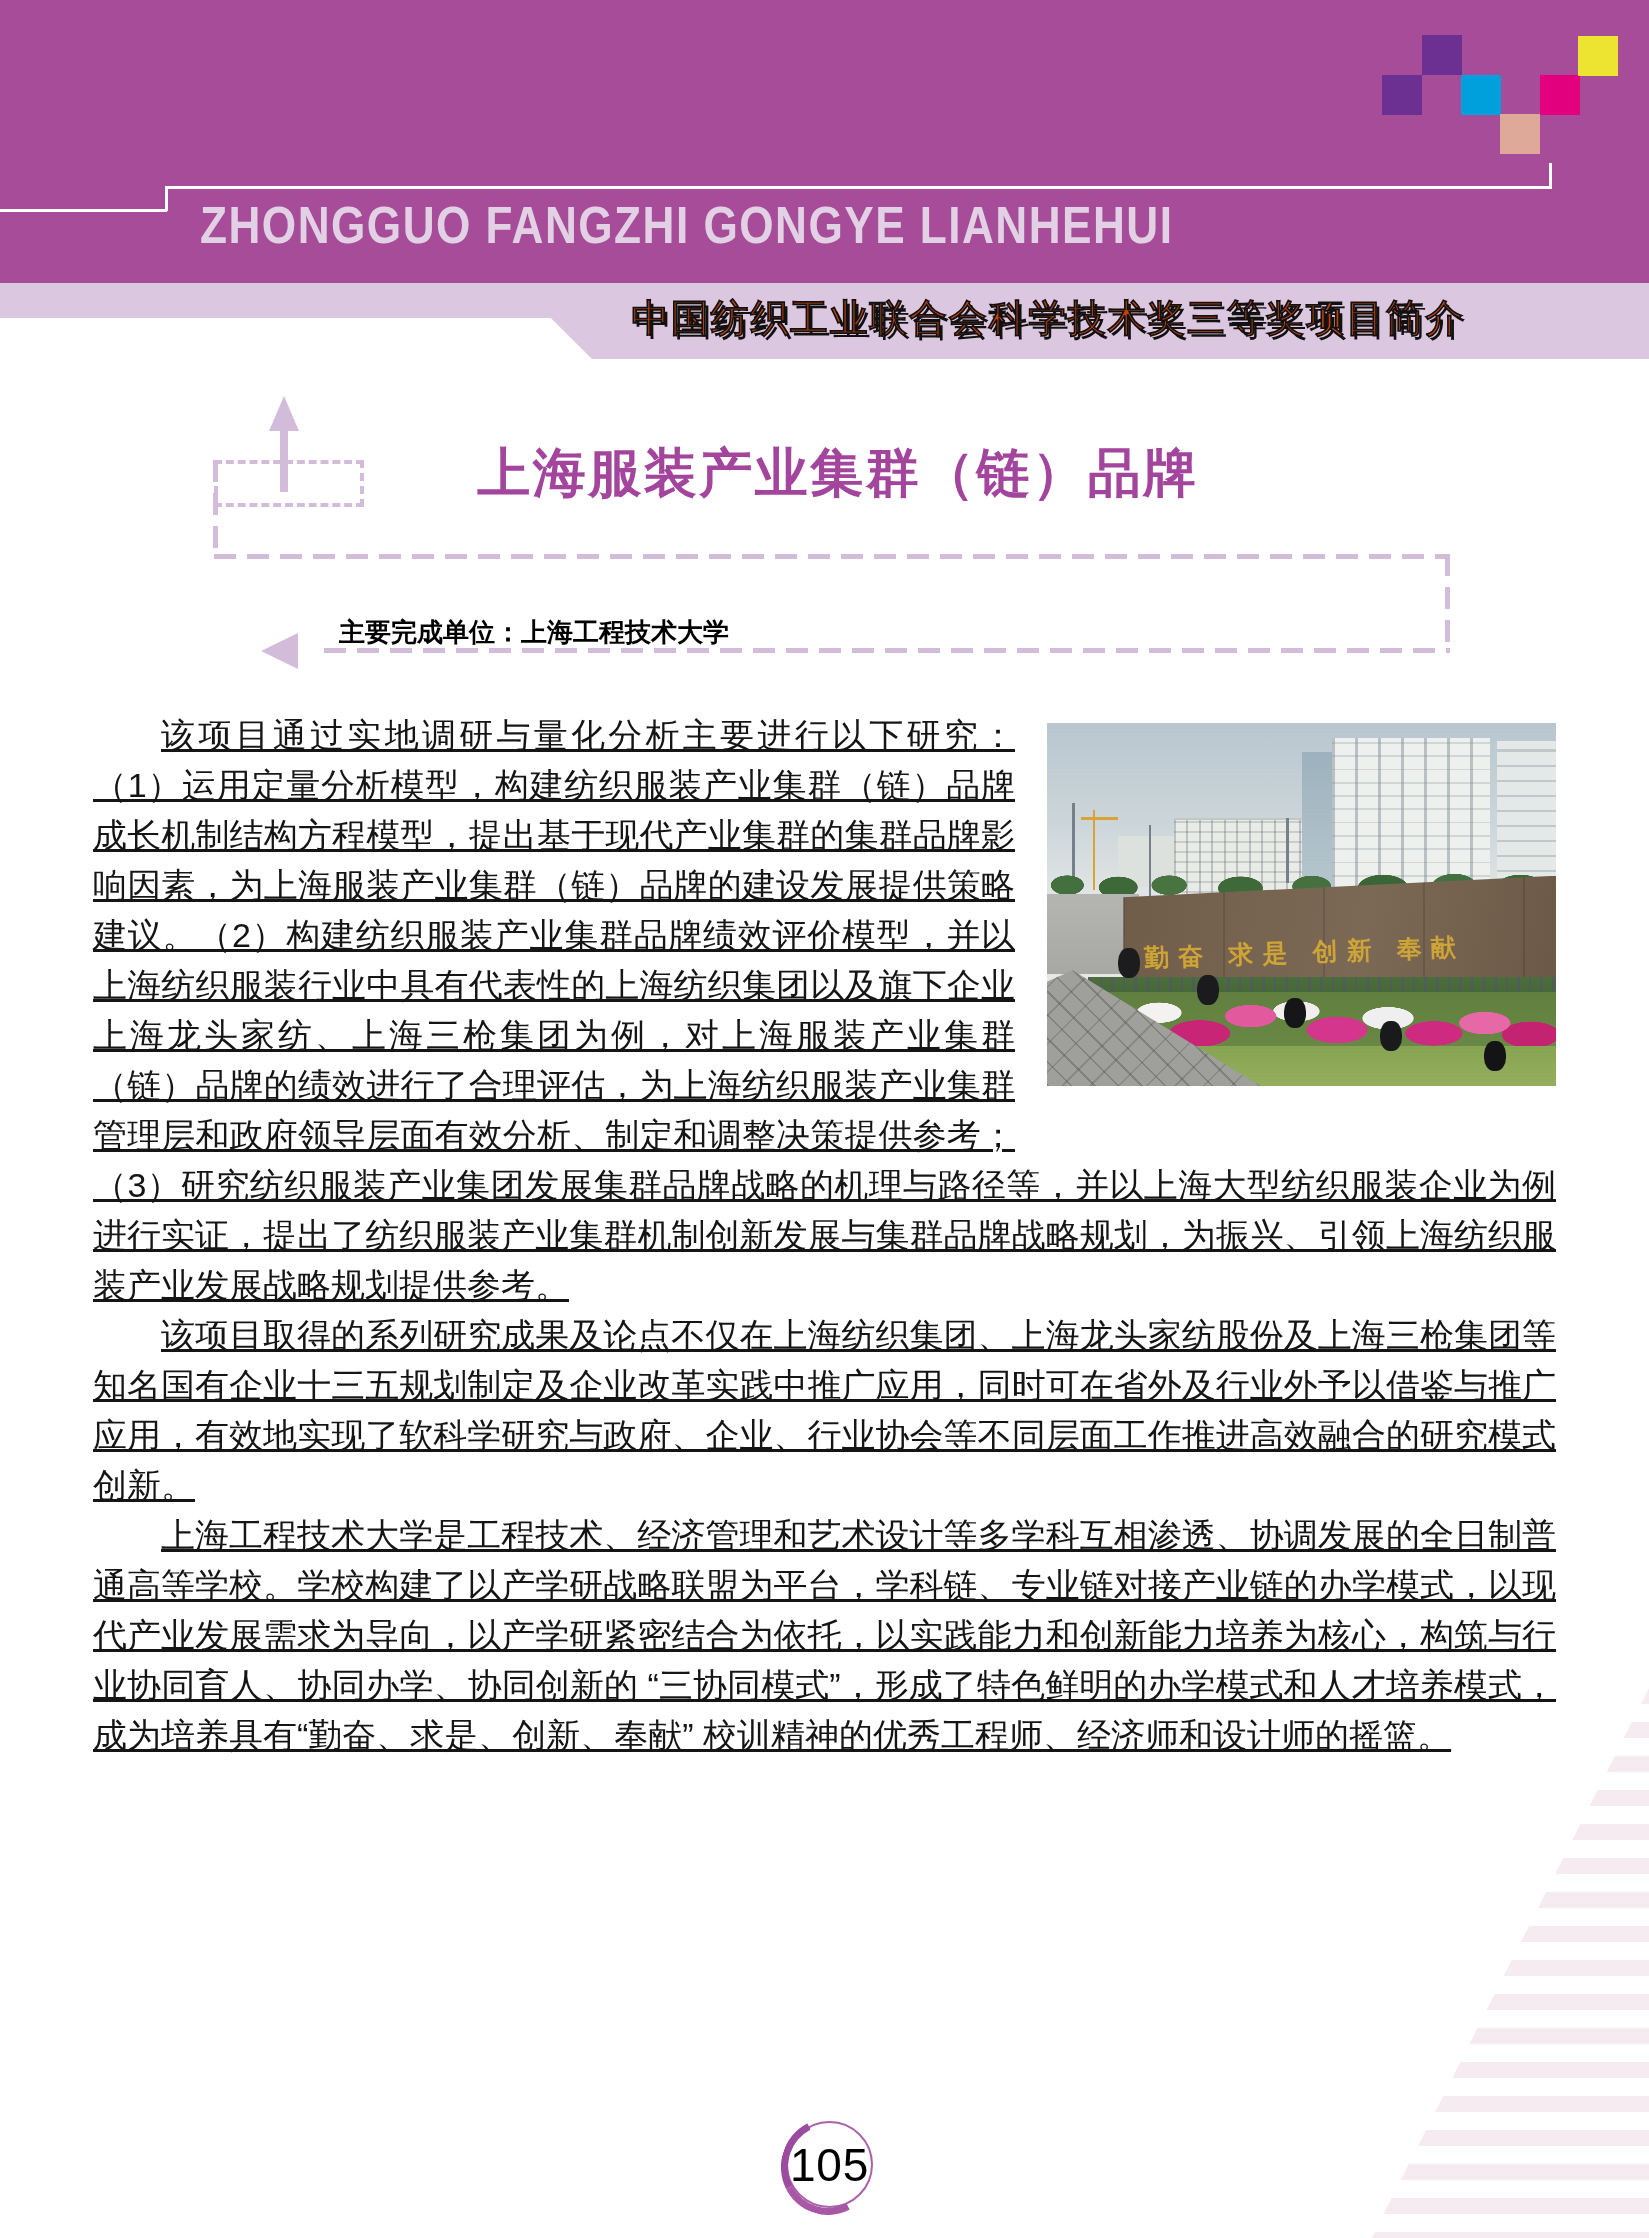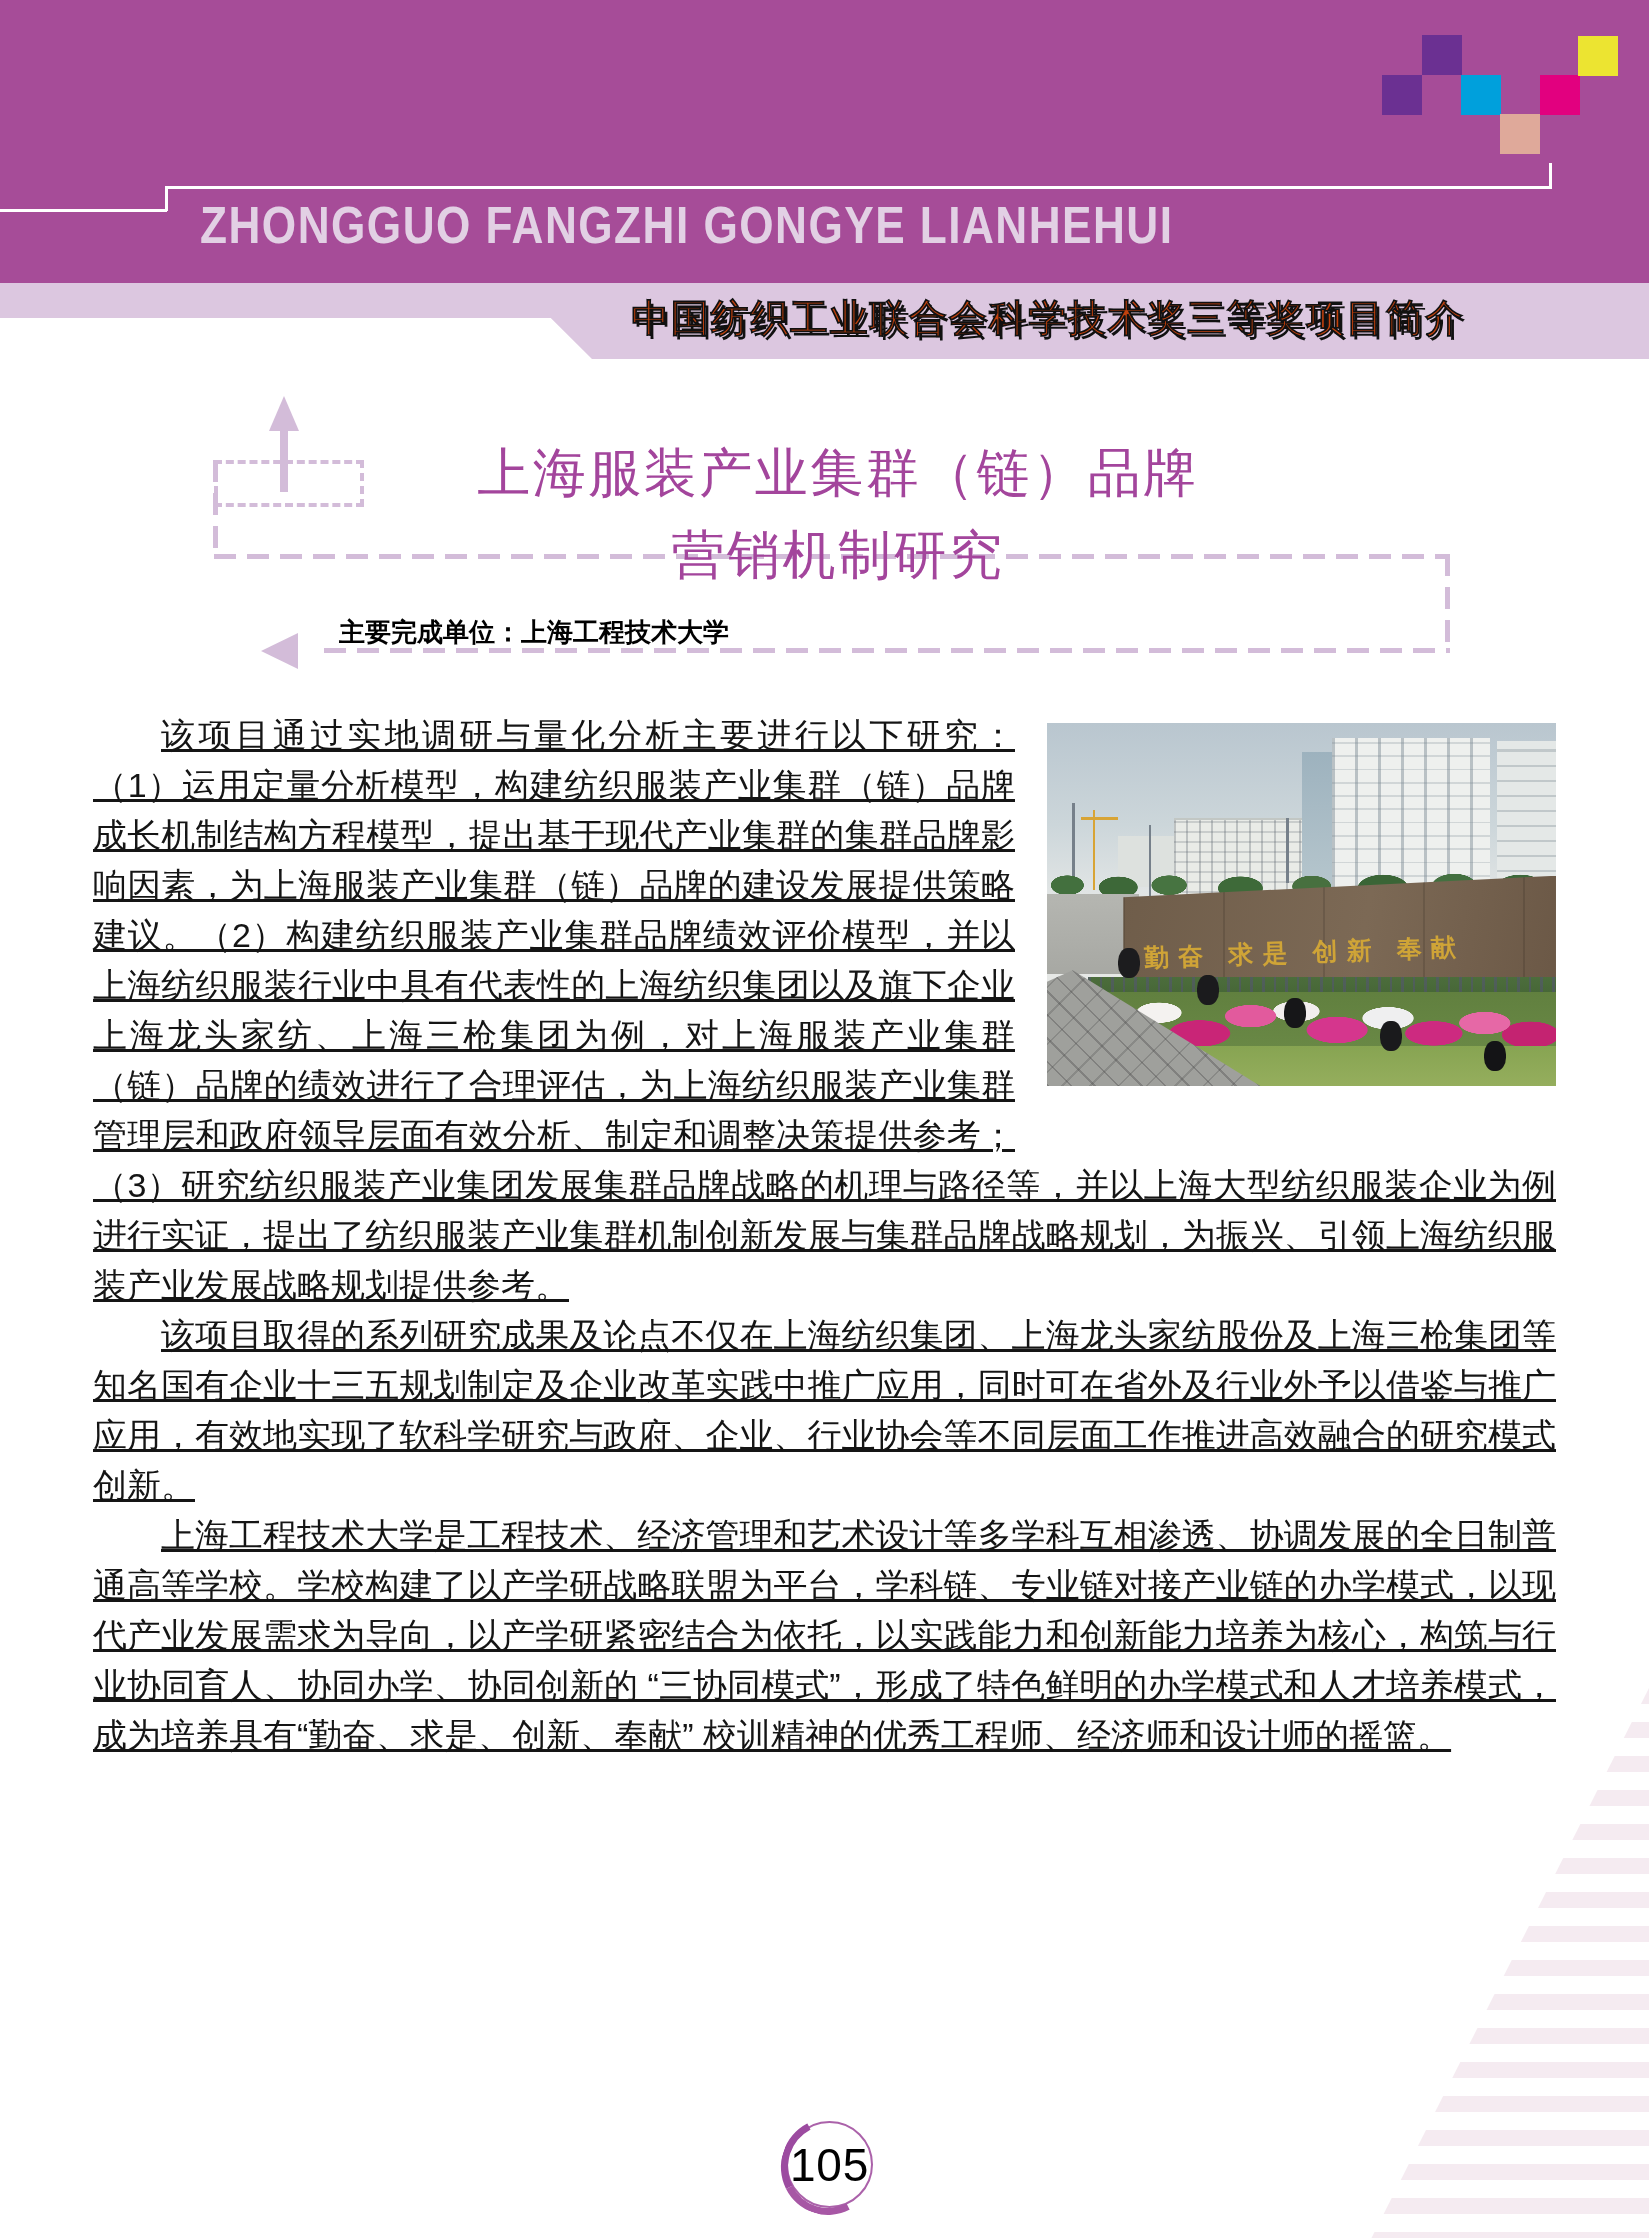--- a/index.html
+++ b/index.html
@@ -27,21 +27,21 @@
     clip-path:polygon(0 0,100% 0,100% 100%,35.9% 100%,33.4% 46%,0 46%);
   }
   .award-strip-text{
     position:absolute;left:549px;top:293px;width:998px;text-align:center;
     font-size:38px;font-weight:normal;letter-spacing:1.7px;color:#c2410c;
     -webkit-text-stroke:1.7px #111;text-shadow:3.3px 4.2px 0 #111;white-space:nowrap;
   }
 
   
   .title-wrap{position:absolute;left:331px;top:432px;width:1014px;text-align:center;
-    color:var(--title);font-weight:normal;font-size:53px;line-height:82px;letter-spacing:2.5px;}
+    color:var(--title);font-weight:bold;font-size:53px;line-height:82px;letter-spacing:2.5px;}
   .subtitle{position:absolute;left:339px;top:615px;font-size:26px;font-weight:bold;color:#000;text-align:right;}
 
   
   .dash-h{position:absolute;height:5px;background:repeating-linear-gradient(90deg,var(--lav) 0 21.6px,transparent 21.6px 33px);}
   .dash-v{position:absolute;width:5px;background:repeating-linear-gradient(180deg,var(--lav) 0 21.6px,transparent 21.6px 33px);}
   .dash-box{position:absolute;left:214px;top:460px;width:142px;height:39px;border:4.2px dashed var(--lav);}
   .up-arrow-stem{position:absolute;left:280px;top:427px;width:8.3px;height:65px;background:var(--lav);}
   .up-arrow-head{position:absolute;left:269px;top:396px;width:0;height:0;
     border-left:15px solid transparent;border-right:15px solid transparent;border-bottom:35px solid var(--lav);}
   .left-arrow-head{position:absolute;left:261px;top:633px;width:0;height:0;
@@ -157,21 +157,20 @@
   <div class="up-arrow-stem"></div>
   <div class="dash-box"></div>
   <div class="dash-v" style="left:213px;top:460px;height:99px;"></div>
   <div class="dash-h" style="left:214px;top:554px;width:1235px;"></div>
   <div class="dash-v" style="left:1445px;top:554px;height:97px;"></div>
   <div class="dash-h" style="left:324px;top:648px;width:1126px;"></div>
   <div class="left-arrow-head"></div>
 
   <div class="title-wrap">
     <div>上海服装产业集群（链）品牌</div>
-    <div>营销机制研究</div>
   </div>
   <div class="subtitle">主要完成单位：上海工程技术大学</div>
 
   <div class="body-text">
     <div class="photo">
       <div class="ph-bldg-far"></div>
       <div class="ph-bldg-left"></div>
       <div class="ph-glass"></div>
       <div class="ph-bldg-right"></div>
       <div class="ph-bldg-edge"></div>

